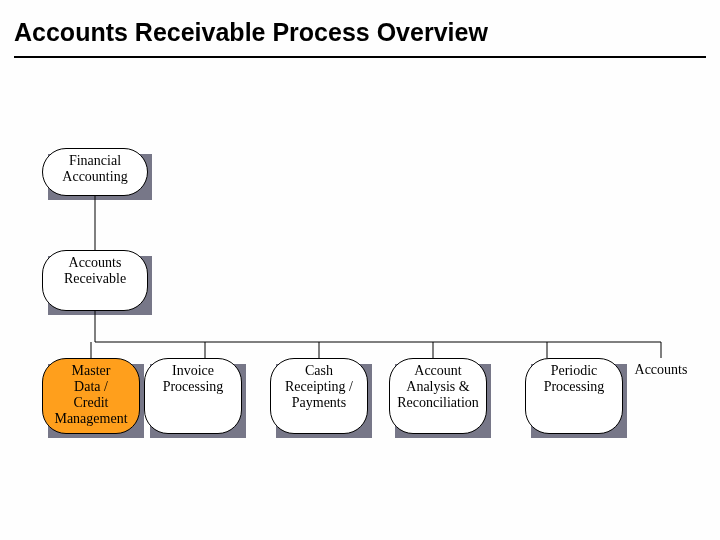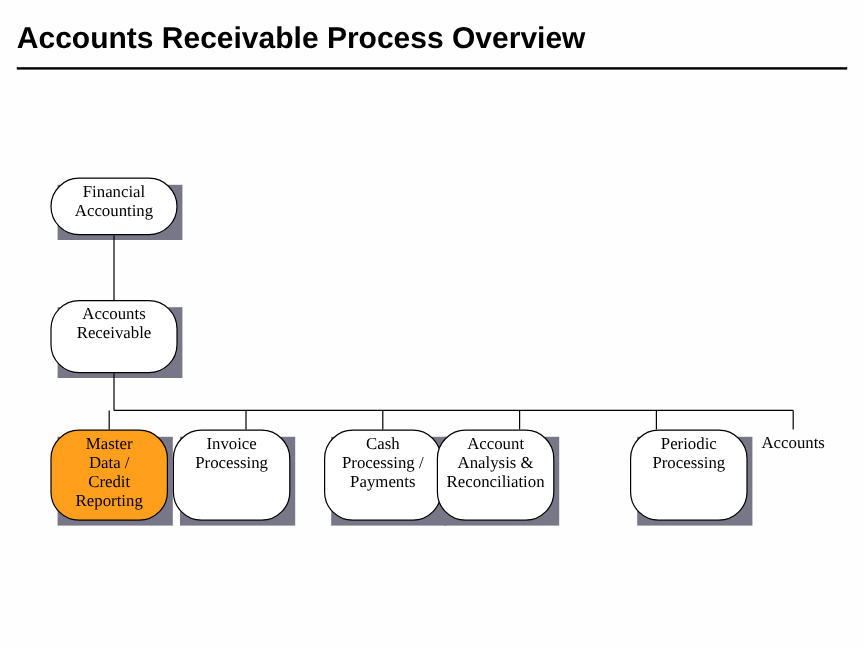--- a/index.html
+++ b/index.html
@@ -56,21 +56,21 @@
   
   #n-fa {left:42px; top:148px; width:106px; height:48px}
   
   #n-ar {left:42px; top:250px; width:106px; height:61px}
 
   
   .lvl2{top:358px;height:76px;width:98px}
   #n-md {left:42px}
   #n-ip {left:144px}
   #n-cr {left:270px}
-  #n-aa {left:364px}
+  #n-aa {left:389px}
   #n-pp {left:525px}
   #n-rp {left:612px;background:transparent;border:none}
   #n-rp::after{display:none}
 
   
   svg.connectors{
     position:absolute;left:0;top:0;width:720px;height:540px;
     pointer-events:none;
   }
 </style>
@@ -105,29 +105,29 @@
 
 <div id="n-ar" class="node box shadow">
   <span>Accounts
 Receivable</span>
 </div>
 
 <div id="n-md" class="node box shadow lvl2 highlight">
   <span>Master
 Data /
 Credit
-Reporting</span>
+Management</span>
 </div>
 <div id="n-ip" class="node box shadow lvl2">
   <span>Invoice
 Processing</span>
 </div>
 <div id="n-cr" class="node box shadow lvl2">
   <span>Cash
-Processing /
+Receipting /
 Payments</span>
 </div>
 <div id="n-aa" class="node box shadow lvl2">
   <span>Account
 Analysis &amp;
 Reconciliation</span>
 </div>
 <div id="n-pp" class="node box shadow lvl2">
   <span>Periodic
 Processing</span>

